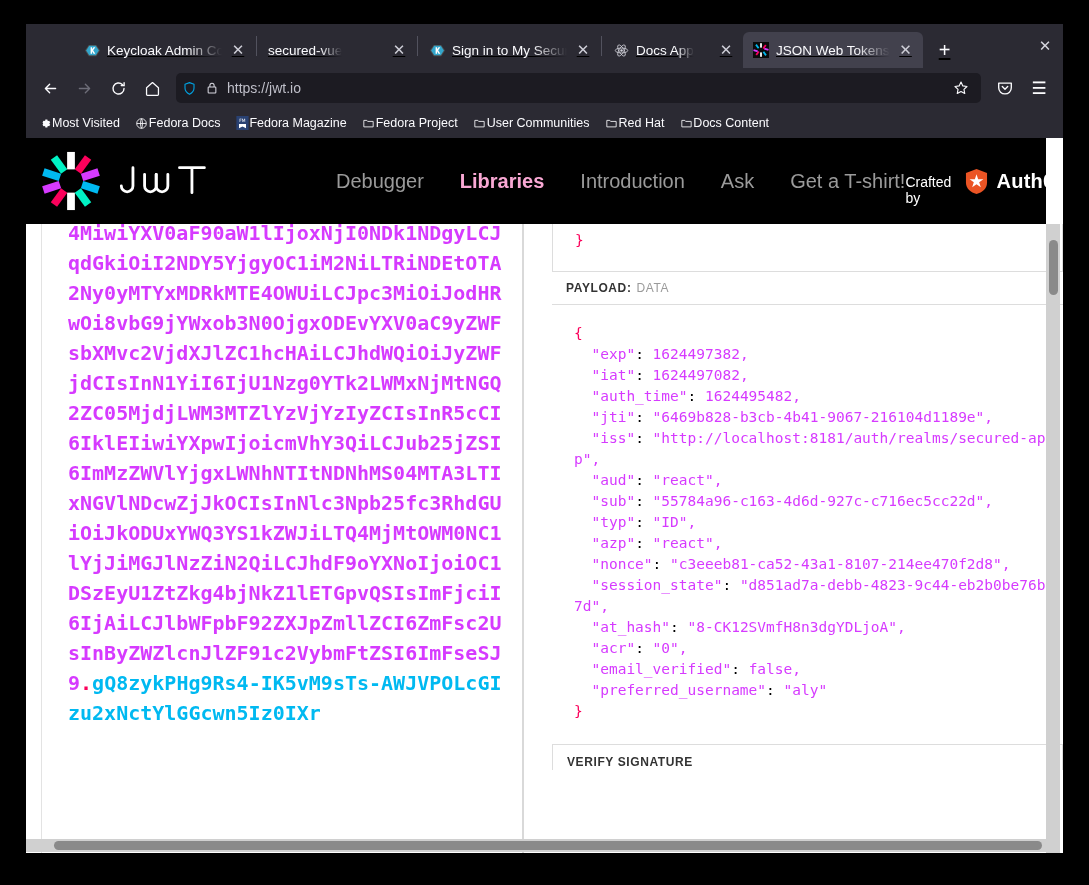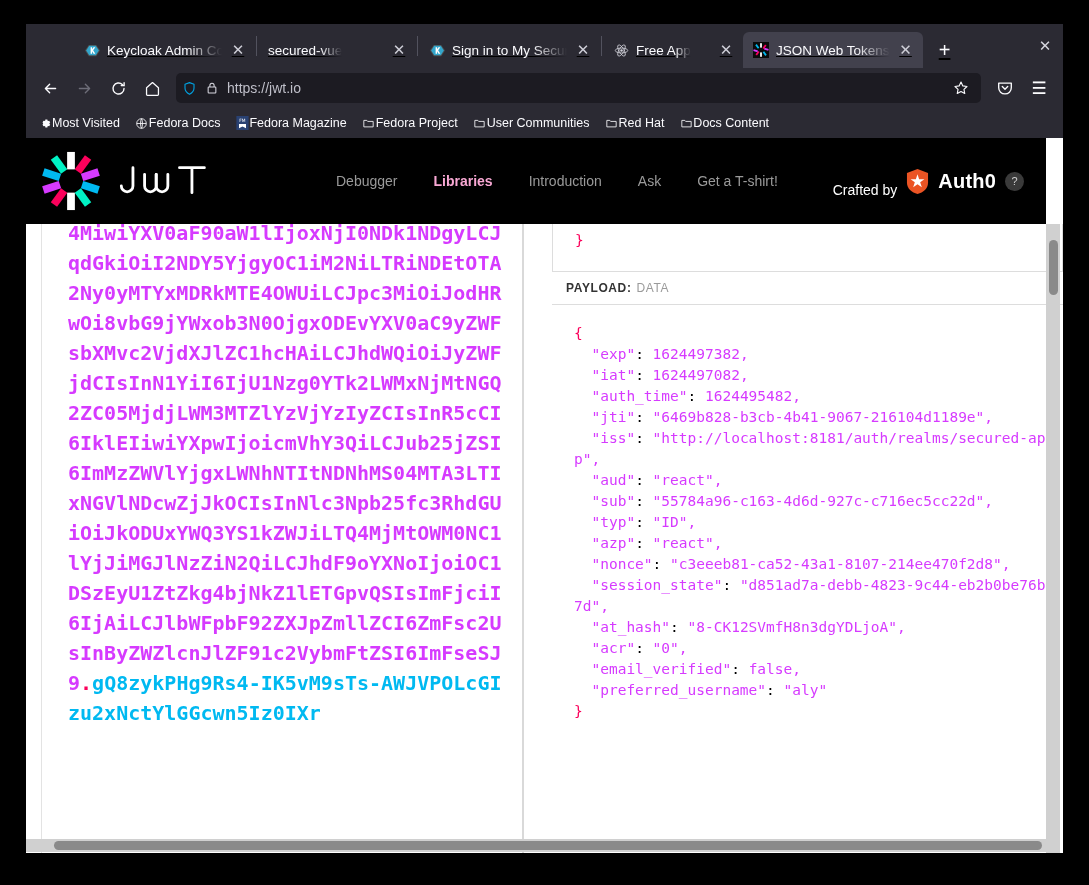--- a/index.html
+++ b/index.html
@@ -110,21 +110,21 @@
     padding: 0 14px 0 14px; position: relative;
     width: 1020px;
   }
   #jwt-logo-wrap { display: flex; align-items: center; gap: 16px; }
   #jwt-logo-mark { width: 62px; height: 62px; flex: 0 0 62px; }
   #jwt-wordmark { height: 34px; }
   #jwt-nav {
     display: flex; align-items: center; gap: 36px;
     margin-left: 110px;
   }
-  .jwt-nav-link { font-size: 14px; color: #9a9a9a; white-space: nowrap; }
+  .jwt-nav-link { font-size: 20px; color: #9a9a9a; white-space: nowrap; }
   .jwt-nav-link.active { color: #f9a8d4; font-weight: bold; }
   #jwt-crafted {
     margin-left: auto; display: flex; align-items: center; gap: 9px;
     padding-right: 8px;
   }
   #crafted-label { font-size: 14px; color: #fff; margin-top: 18px; }
   #auth0-word { font-size: 20px; color: #fff; font-weight: bold; letter-spacing: .2px; }
   #help-badge {
     width: 19px; height: 19px; border-radius: 50%; background: #3a3a3a;
     color: #cfcfcf; font-size: 11px; display: flex;
@@ -254,21 +254,21 @@
       <span class="tab-favicon">
         <svg width="15" height="15" viewBox="0 0 24 24">
             <g fill="none" stroke="#cfcfd8" stroke-width="1.3">
               <ellipse cx="12" cy="12" rx="10" ry="4"></ellipse>
               <ellipse cx="12" cy="12" rx="10" ry="4" transform="rotate(60 12 12)"></ellipse>
               <ellipse cx="12" cy="12" rx="10" ry="4" transform="rotate(120 12 12)"></ellipse>
             </g>
             <circle cx="12" cy="12" r="2" fill="#cfcfd8"></circle>
           </svg>
       </span>
-      <span class="tab-title">Free App</span>
+      <span class="tab-title">Docs App</span>
       <span class="tab-close">✕</span>
     </div>
 
     <div class="tab active" style="min-width:163px">
       <span class="tab-favicon">
         <svg width="16" height="16" viewBox="0 0 16 16">
             <rect width="16" height="16" fill="#0b0b0b"></rect>
             <g>
               <rect x="7.1" y="1.2" width="1.8" height="4.4" fill="#fff"></rect>
               <rect x="7.1" y="10.4" width="1.8" height="4.4" fill="#fff"></rect>
@@ -496,20 +496,21 @@
   <span class="j-key">"typ"</span>: <span class="j-str">"ID"</span><span class="j-str">,</span>
   <span class="j-key">"azp"</span>: <span class="j-str">"react"</span><span class="j-str">,</span>
   <span class="j-key">"nonce"</span>: <span class="j-str">"c3eeeb81-ca52-43a1-8107-214ee470f2d8"</span><span class="j-str">,</span>
   <span class="j-key">"session_state"</span>: <span class="j-str">"d851ad7a-debb-4823-9c44-eb2b0be76b7d"</span><span class="j-str">,</span>
   <span class="j-key">"at_hash"</span>: <span class="j-str">"8-CK12SVmfH8n3dgYDLjoA"</span><span class="j-str">,</span>
   <span class="j-key">"acr"</span>: <span class="j-str">"0"</span><span class="j-str">,</span>
   <span class="j-key">"email_verified"</span>: <span class="j-bool">false</span><span class="j-bool">,</span>
   <span class="j-key">"preferred_username"</span>: <span class="j-str">"aly"</span>
 <span class="j-brace">}</span></div>
 
+        <div id="verify-strip">VERIFY SIGNATURE</div>
       </div>
 
       <div id="page-vscroll">
         <div id="page-vscroll-thumb"></div>
       </div>
       <div id="page-hscroll">
         <div id="page-hscroll-thumb"></div>
       </div>
     </div>
   </div>

